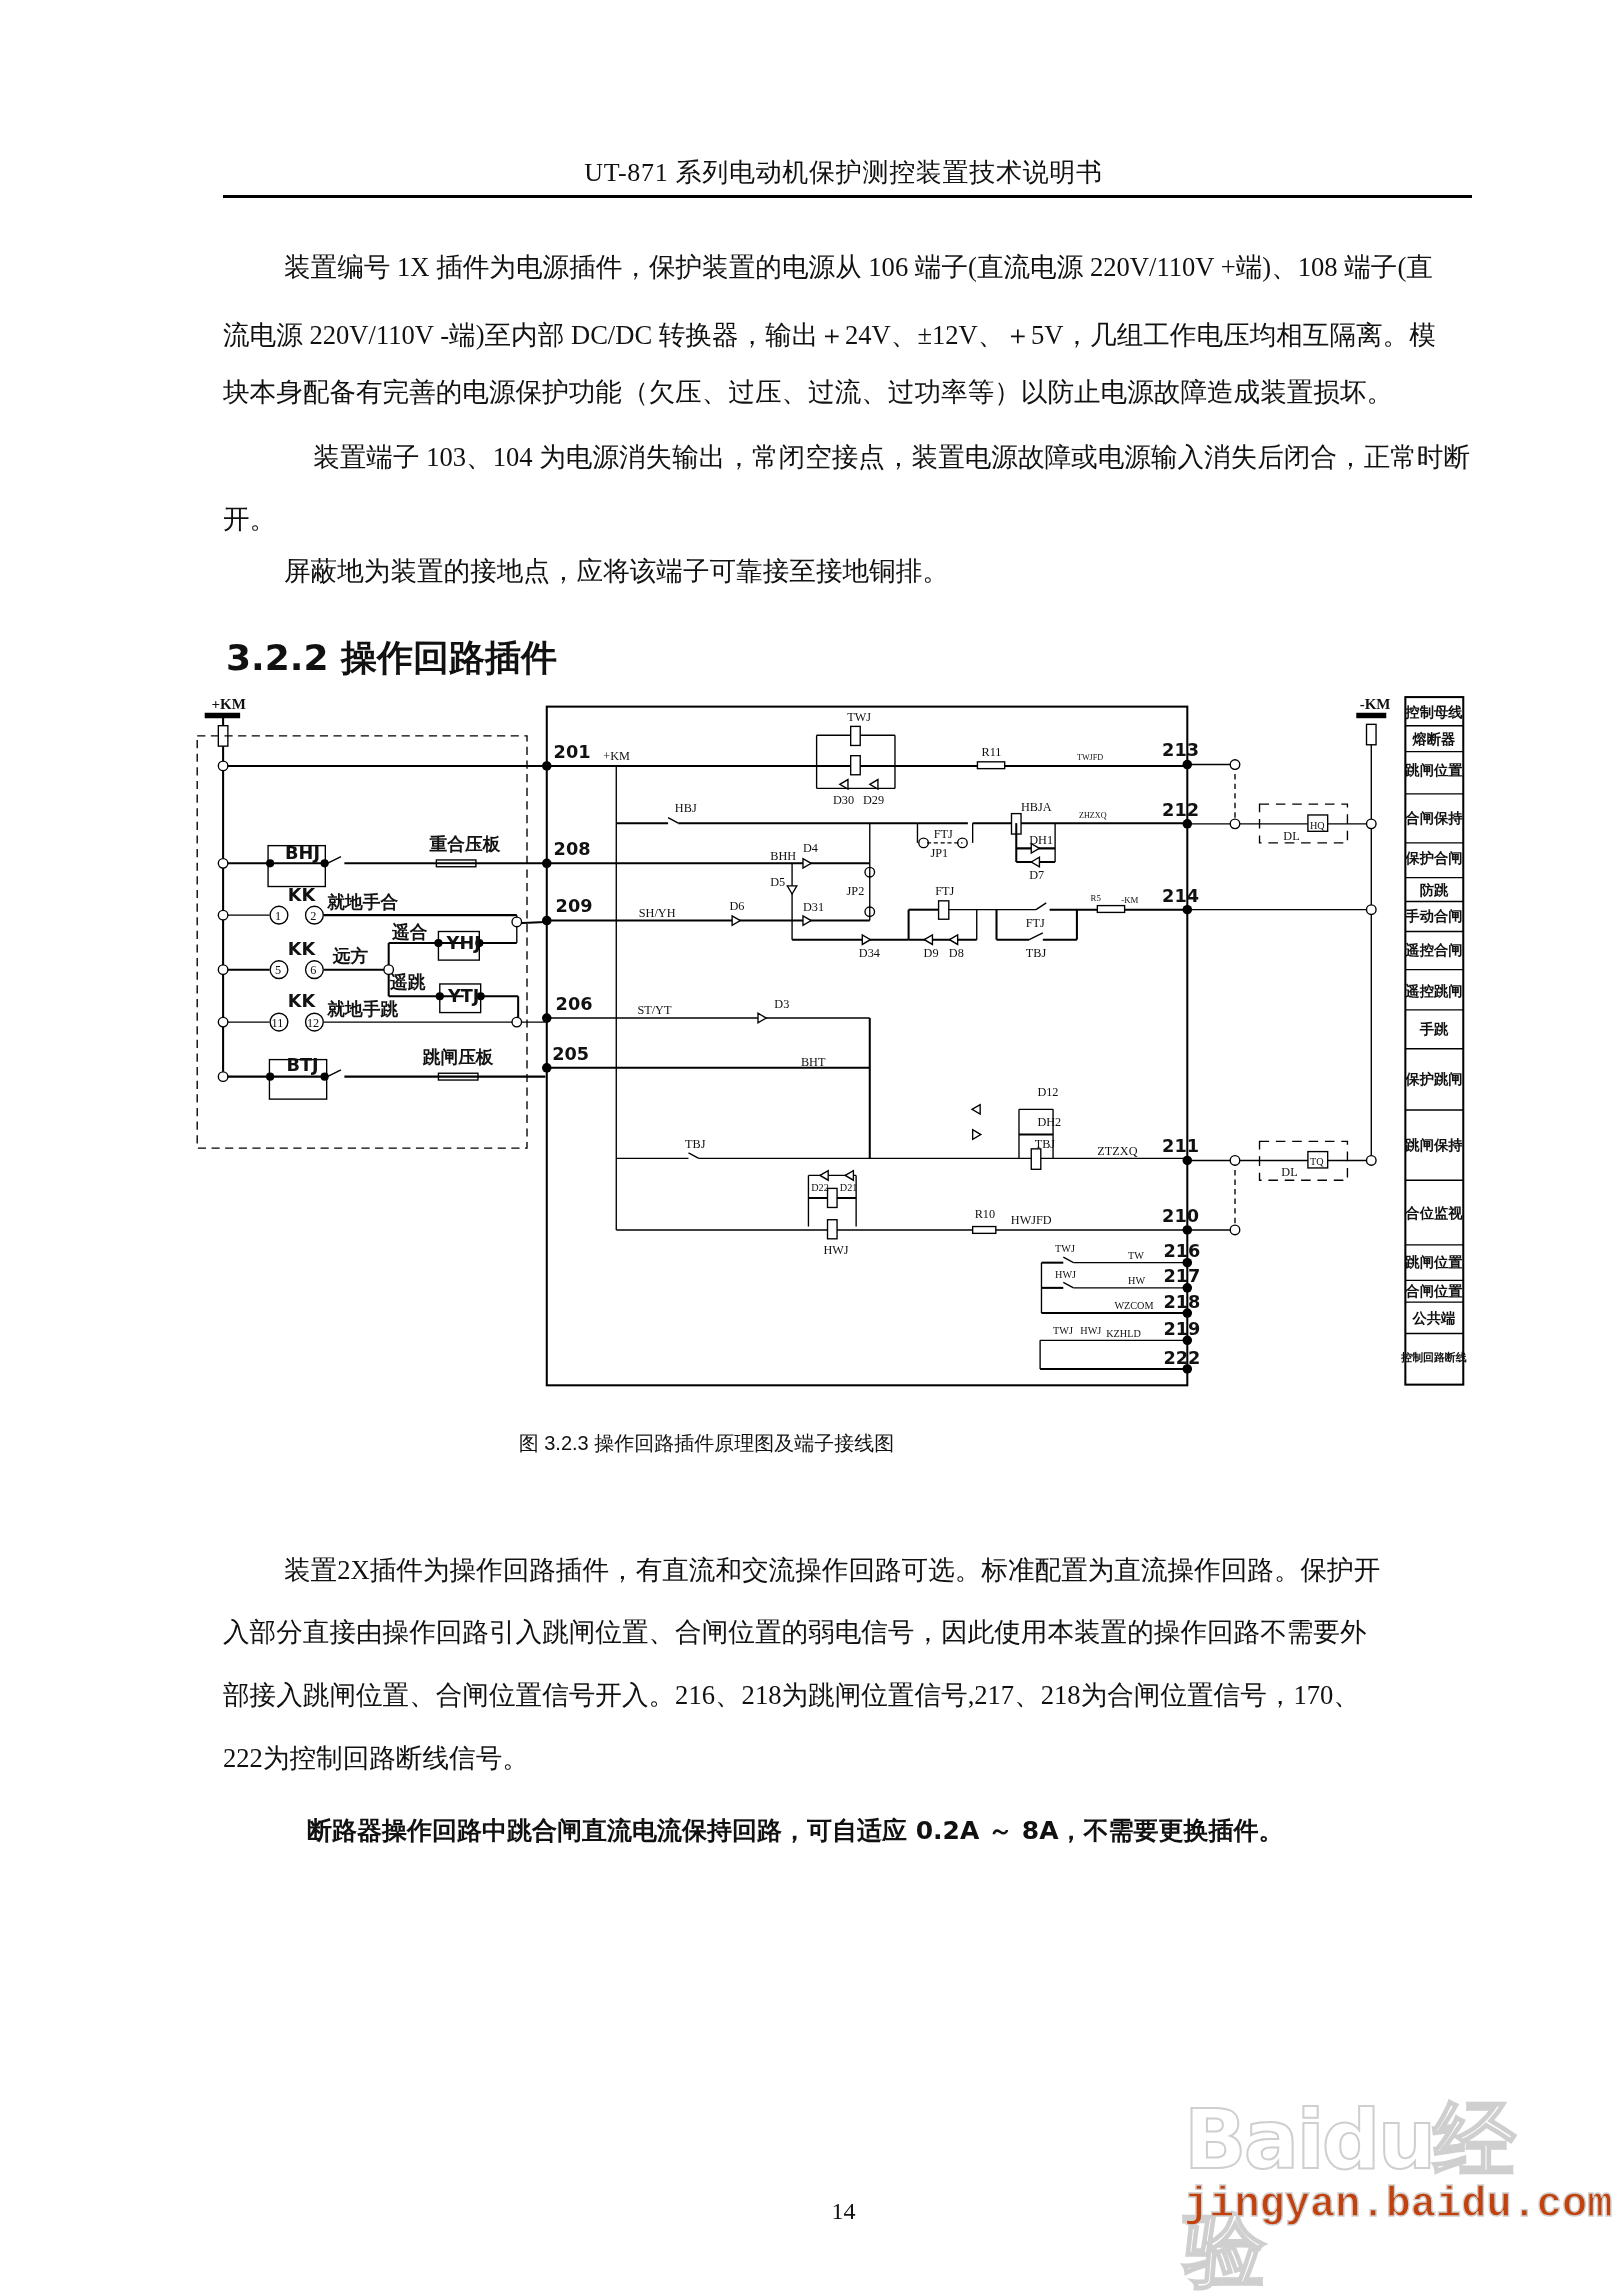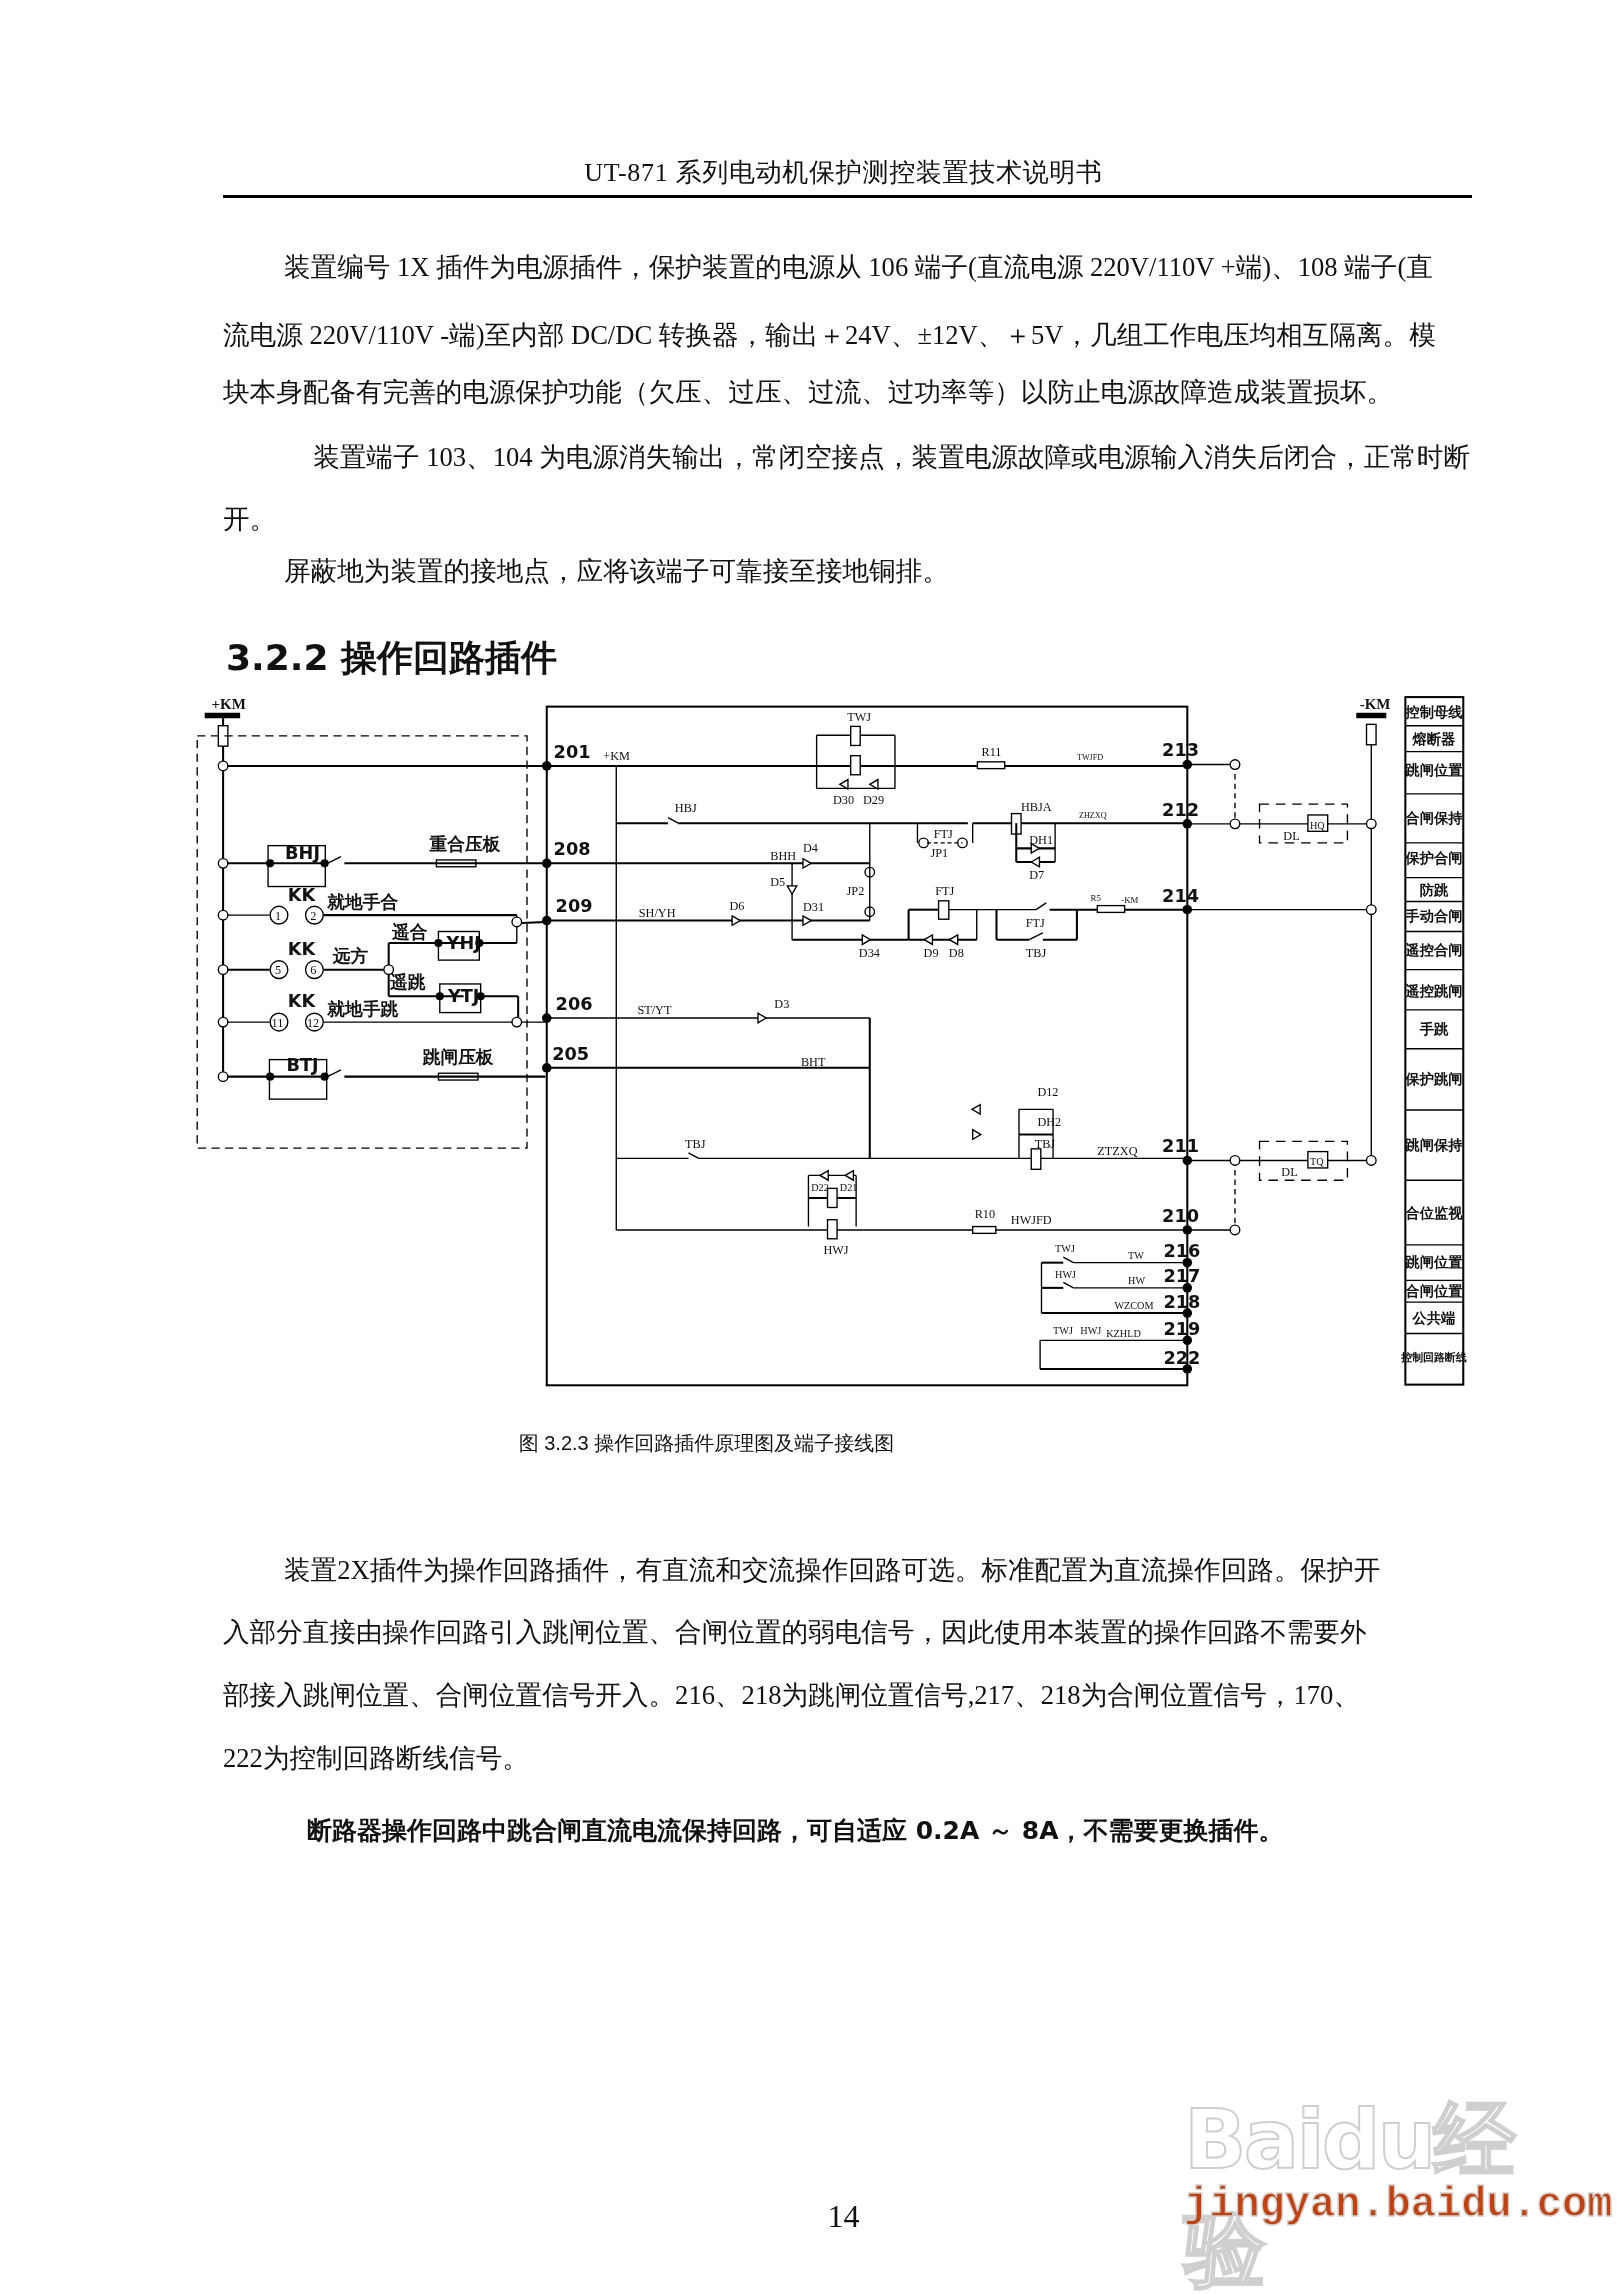--- a/index.html
+++ b/index.html
@@ -10,21 +10,21 @@
                   font-family:"Liberation Serif","DejaVu Serif",serif; letter-spacing:0.7px; }
   .header-rule { left:191px; width:1249px; top:195px; height:2.7px; background:#000; }
   .para-line { left:191px; width:1247px; font-size:26.6px; line-height:30px; white-space:nowrap;
                font-family:"Liberation Serif","DejaVu Serif",serif; }
   .indent { left:252px; width:1186px; }
   .bold { font-weight:bold; font-family:"DejaVu Sans","Liberation Sans",sans-serif; font-size:25px; }
   .section-heading { left:194px; top:634px; font-size:36px; font-weight:bold;
                      font-family:"DejaVu Sans","Liberation Sans",sans-serif; }
   .caption { left:0; width:1349px; top:1430px; text-align:center; font-size:20px;
              font-family:Liberation Sans, sans-serif; }
-  .page-num { left:784px; width:55px; top:2198px; text-align:center; font-size:32px;
+  .page-num { left:784px; width:55px; top:2198px; text-align:center; font-size:24px;
               font-family:"Liberation Serif","DejaVu Serif",serif; }
   .watermark { left:1152px; top:2086px; width:382px; height:150px; }
   .wm-brand { position:absolute; left:0; top:0; font-size:82px; font-weight:bold;
               font-family:"DejaVu Sans",sans-serif; color:#fff;
               -webkit-text-stroke:2px #cfcfcf; letter-spacing:-2.7px; }
   .wm-url { position:absolute; left:0; top:95px; font-size:42px; font-weight:bold;
             font-family:Liberation Mono, monospace; color:#c2410c; -webkit-text-stroke:1.4px #cfcfcf; }
   svg.diagram { position:absolute; left:0; top:0; width:1623px; height:2295px; }
   svg text { font-family:"Liberation Serif","DejaVu Serif",serif; fill:#111; }
   .t-term { font-size:26px; font-weight:bold; font-family:"DejaVu Sans","Liberation Sans",sans-serif; }

